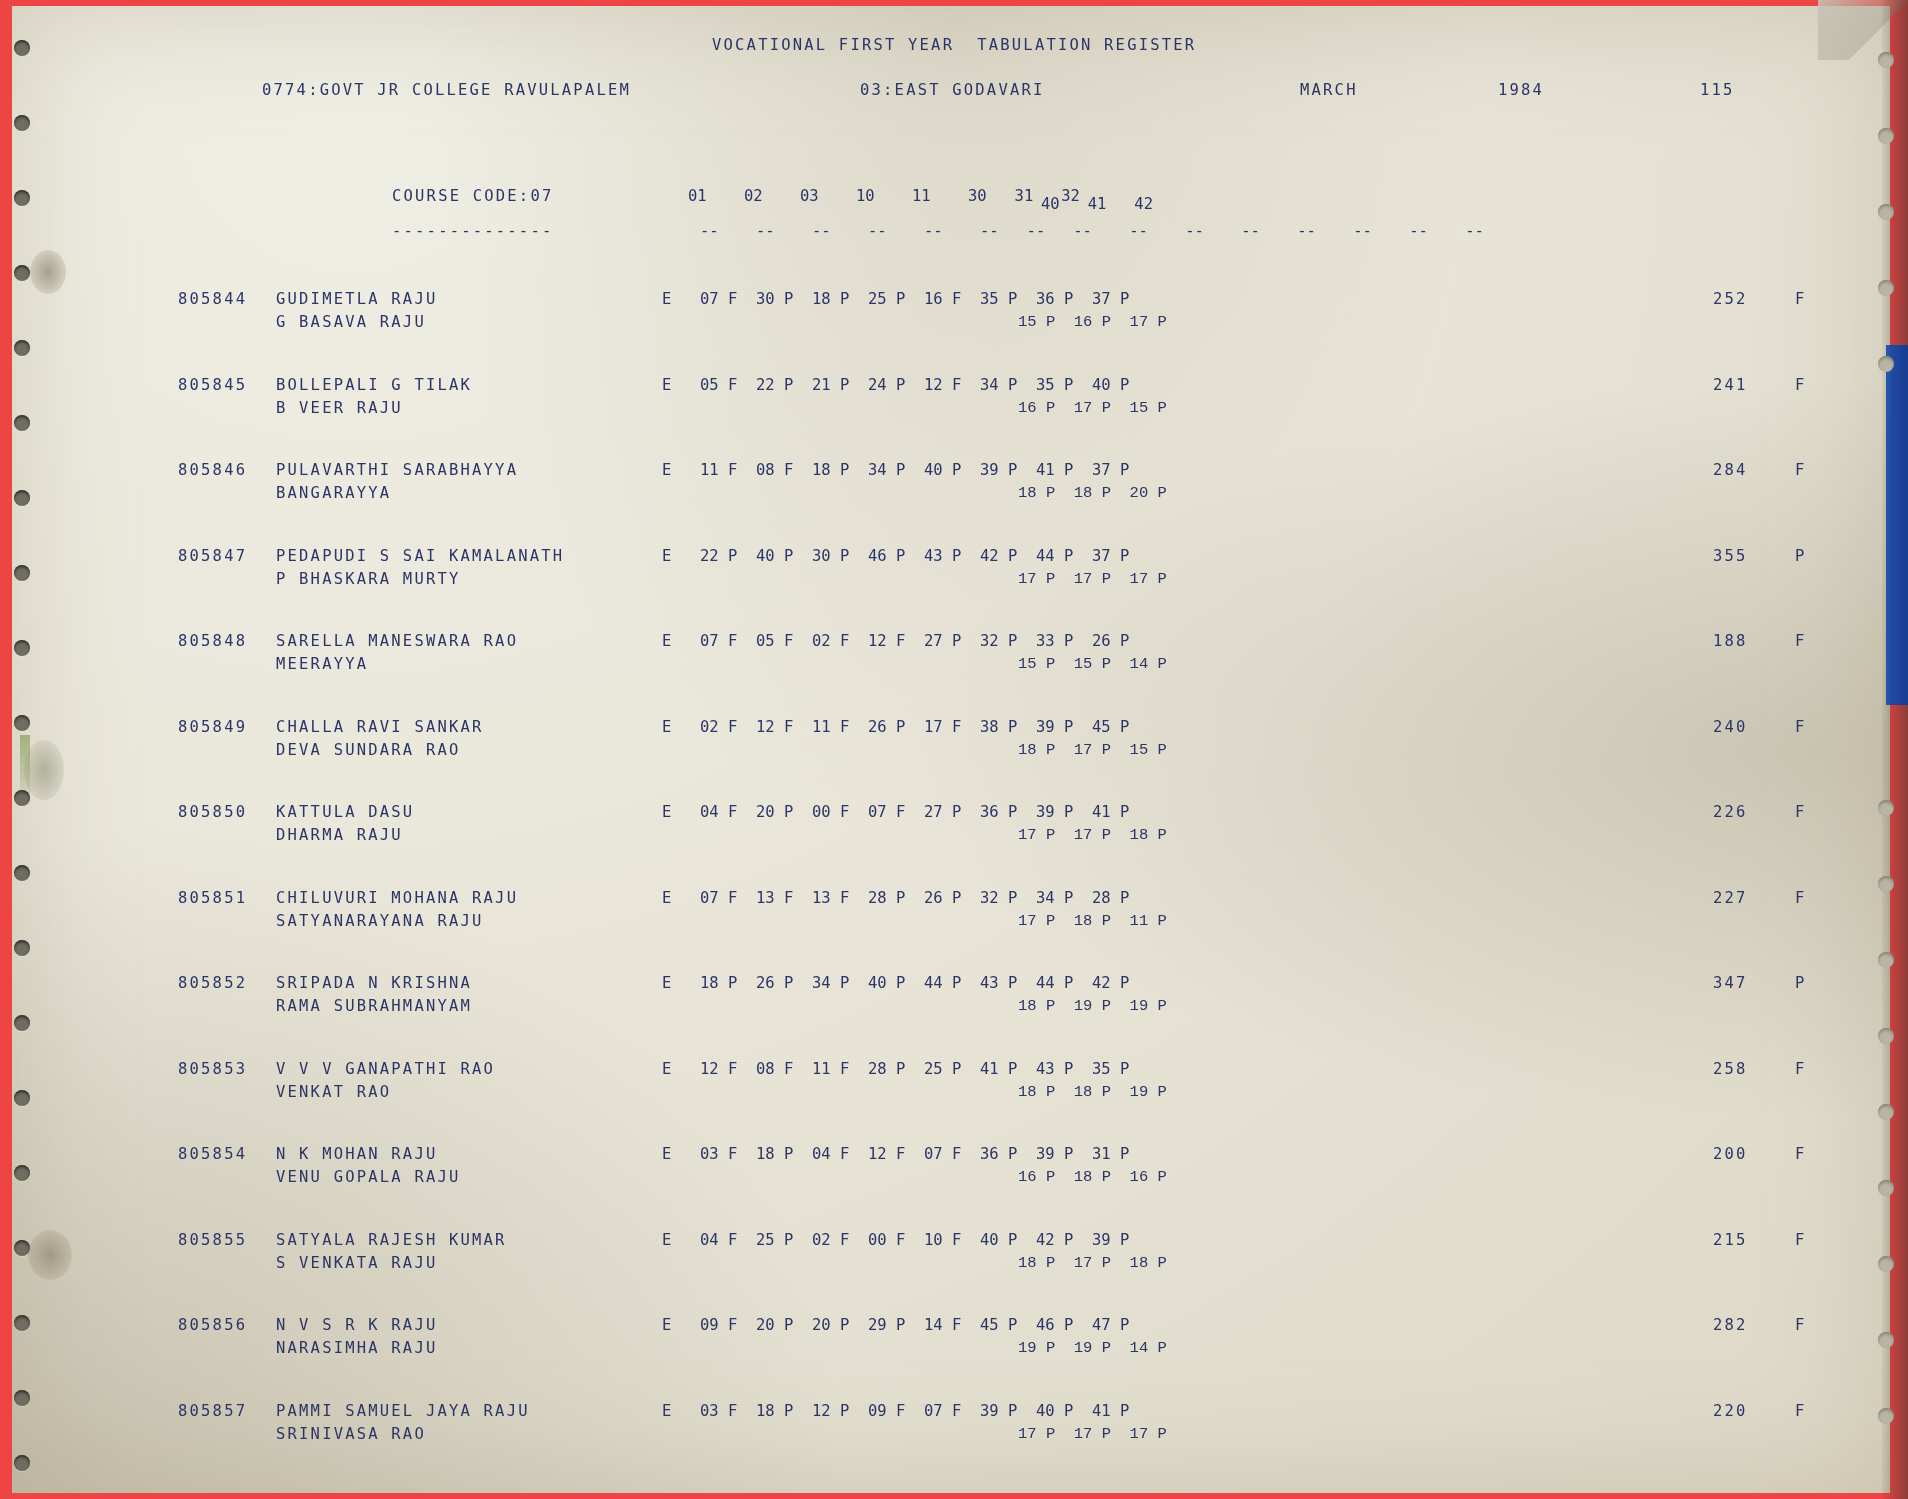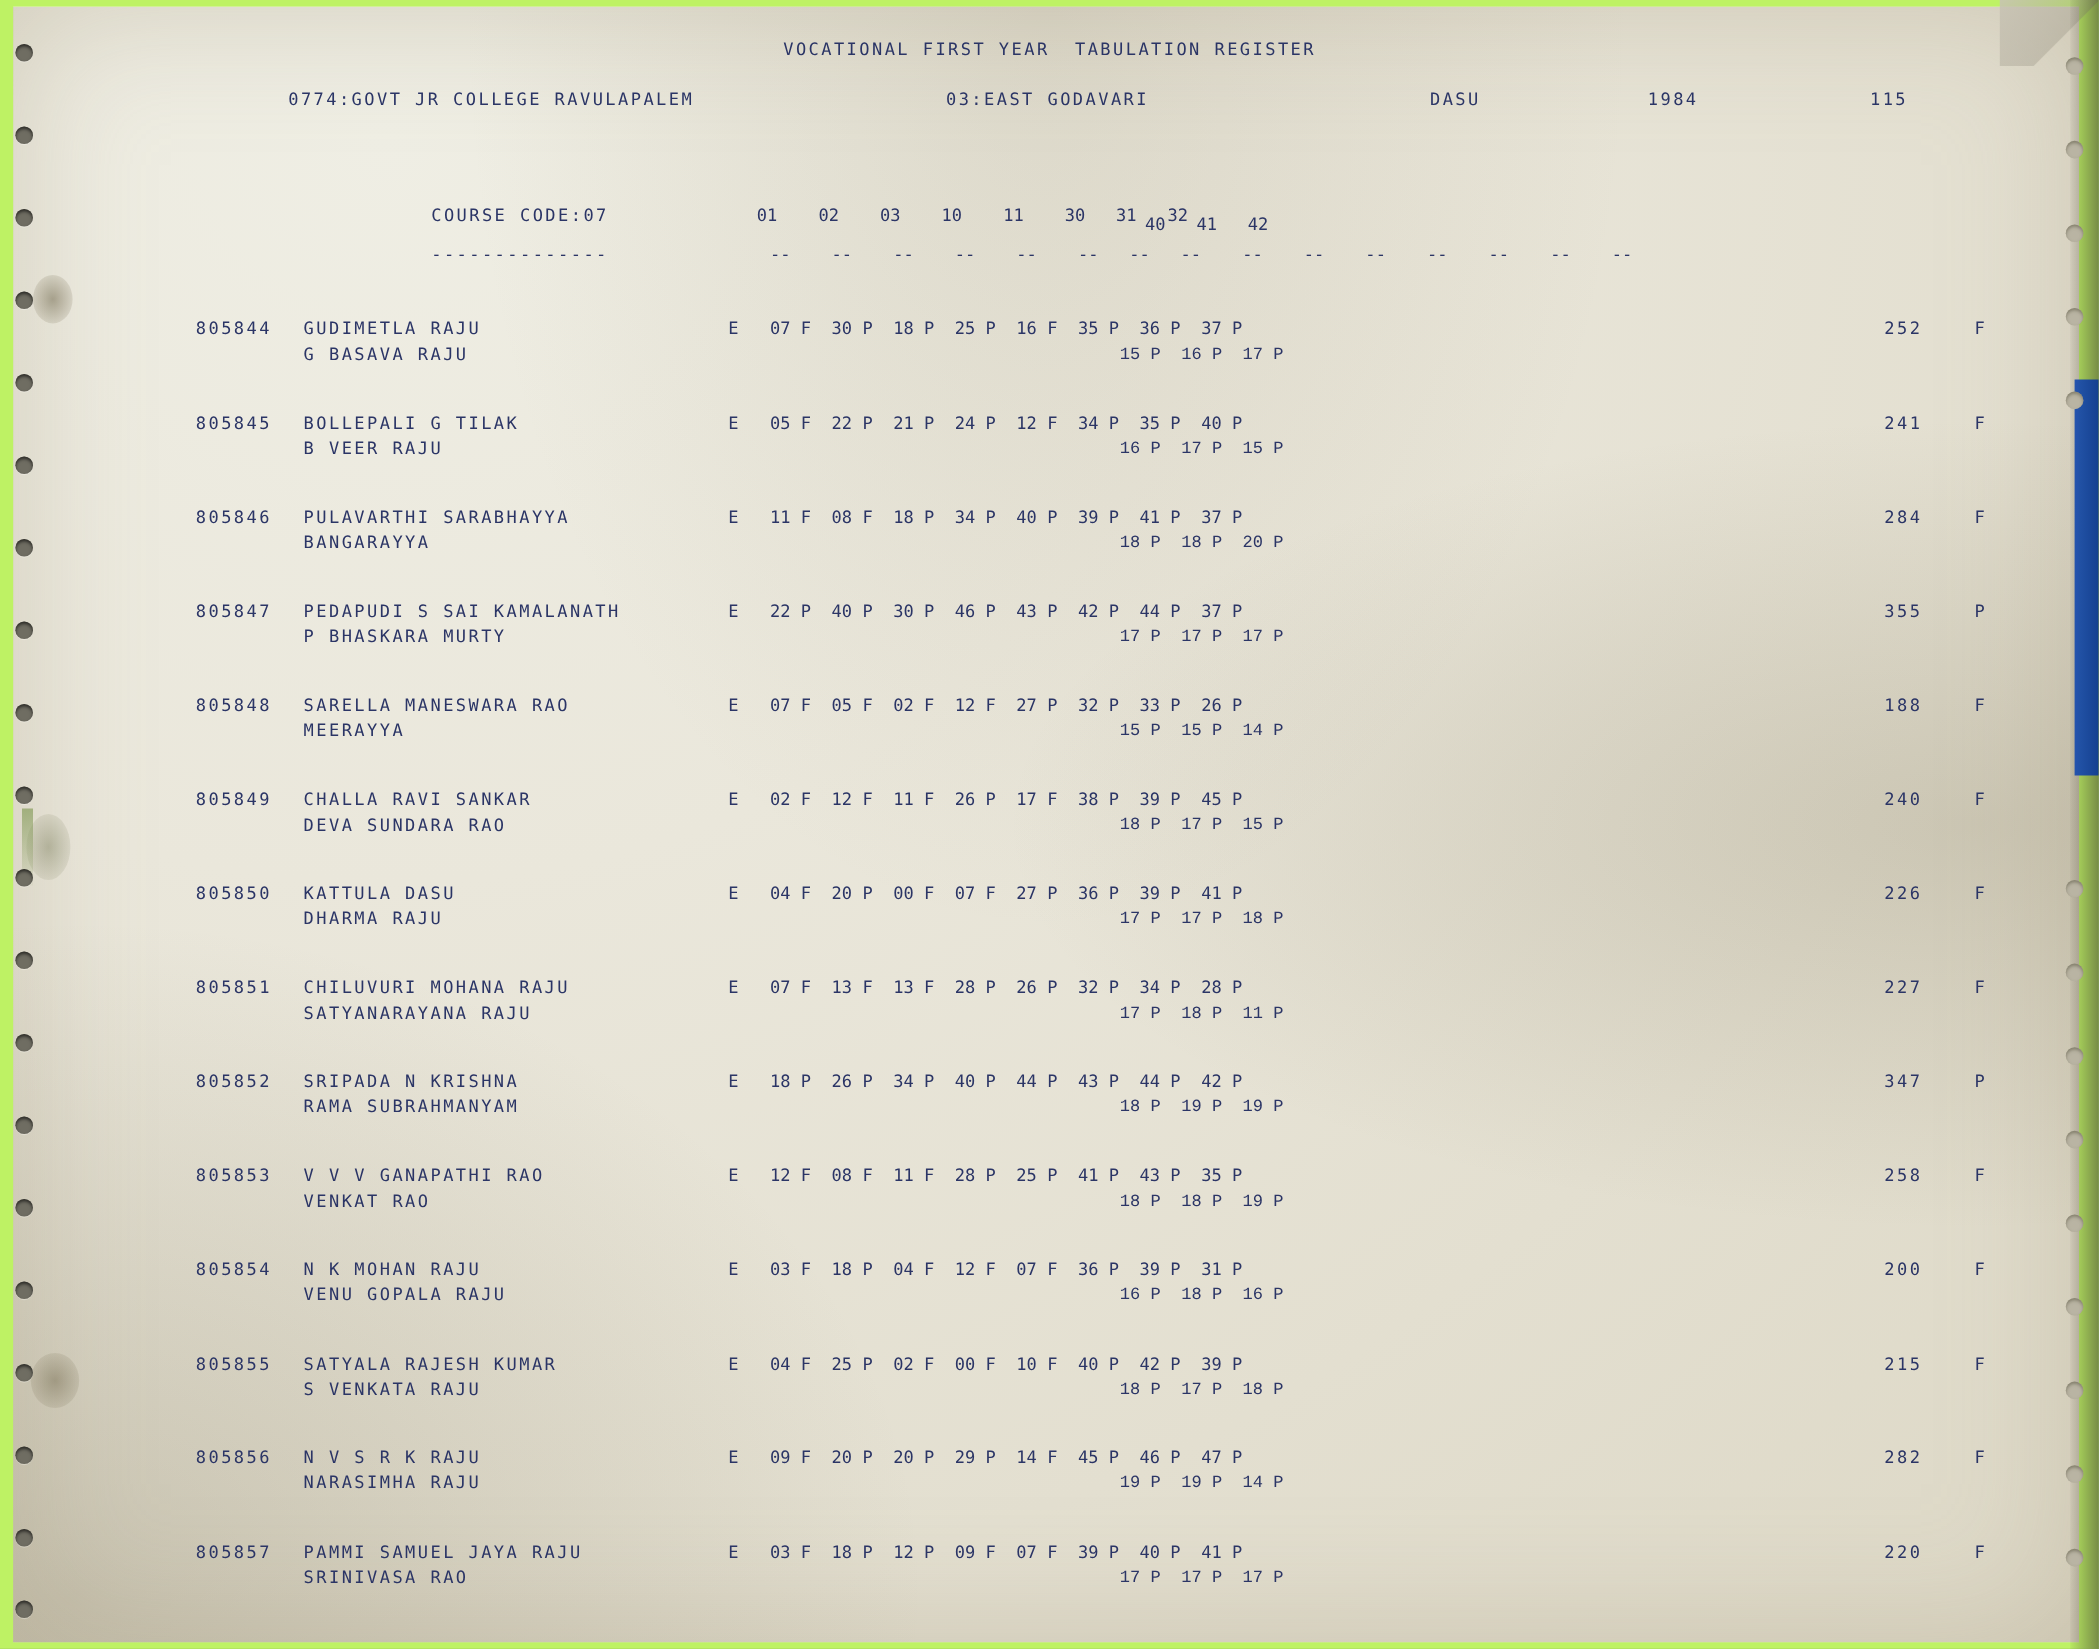--- a/index.html
+++ b/index.html
@@ -5,21 +5,21 @@
   html, body {
     margin: 0;
     padding: 0;
     background: #55575a;
   }
   .page {
     position: relative;
     width: 1908px;
     height: 1499px;
     overflow: hidden;
-    background: #bef264;
+    background: #ef4444;
     font-family: "DejaVu Sans Mono", "Liberation Mono", monospace;
   }
   
   .sheet {
     position: absolute;
     left: 12px;
     top: 6px;
     width: 1878px;
     height: 1487px;
     background:
@@ -176,21 +176,21 @@
       <div class="hole r" style="left: 1878px; top: 1180px;"></div>
       <div class="hole r" style="left: 1878px; top: 1256px;"></div>
       <div class="hole r" style="left: 1878px; top: 1332px;"></div>
       <div class="hole r" style="left: 1878px; top: 1408px;"></div>
     </div>
 
   <div class="content">
     <div class="ln title">VOCATIONAL FIRST YEAR  TABULATION REGISTER</div>
     <div class="ln college">0774:GOVT JR COLLEGE RAVULAPALEM</div>
     <div class="ln district">03:EAST GODAVARI</div>
-    <div class="ln month">DASU</div>
+    <div class="ln month">MARCH</div>
     <div class="ln year">1984</div>
     <div class="ln pageno">115</div>
 
     <div class="ln coursecode">COURSE CODE:07</div>
     <div class="ln subjrow1">01    02    03    10    11    30   31   32</div>
     <div class="ln subjrow2">40   41   42</div>
     <div class="ln dashline">--------------</div>
     <div class="ln dashrow">--    --    --    --    --    --   --   --    --    --    --    --    --    --    --</div>
 
     <div id="rows"><div class="rowblock" style="top: 290px; width: 100%; height: 60px;"><div class="rno">805844</div><div class="nm1">GUDIMETLA RAJU</div><div class="nm2">G BASAVA RAJU</div><div class="egrade">E</div><div class="marks1">07 F  30 P  18 P  25 P  16 F  35 P  36 P  37 P</div><div class="marks2">15 P  16 P  17 P</div><div class="total">252</div><div class="res">F</div></div><div class="rowblock" style="top: 375.5px; width: 100%; height: 60px;"><div class="rno">805845</div><div class="nm1">BOLLEPALI G TILAK</div><div class="nm2">B VEER RAJU</div><div class="egrade">E</div><div class="marks1">05 F  22 P  21 P  24 P  12 F  34 P  35 P  40 P</div><div class="marks2">16 P  17 P  15 P</div><div class="total">241</div><div class="res">F</div></div><div class="rowblock" style="top: 461px; width: 100%; height: 60px;"><div class="rno">805846</div><div class="nm1">PULAVARTHI SARABHAYYA</div><div class="nm2">BANGARAYYA</div><div class="egrade">E</div><div class="marks1">11 F  08 F  18 P  34 P  40 P  39 P  41 P  37 P</div><div class="marks2">18 P  18 P  20 P</div><div class="total">284</div><div class="res">F</div></div><div class="rowblock" style="top: 546.5px; width: 100%; height: 60px;"><div class="rno">805847</div><div class="nm1">PEDAPUDI S SAI KAMALANATH</div><div class="nm2">P BHASKARA MURTY</div><div class="egrade">E</div><div class="marks1">22 P  40 P  30 P  46 P  43 P  42 P  44 P  37 P</div><div class="marks2">17 P  17 P  17 P</div><div class="total">355</div><div class="res">P</div></div><div class="rowblock" style="top: 632px; width: 100%; height: 60px;"><div class="rno">805848</div><div class="nm1">SARELLA MANESWARA RAO</div><div class="nm2">MEERAYYA</div><div class="egrade">E</div><div class="marks1">07 F  05 F  02 F  12 F  27 P  32 P  33 P  26 P</div><div class="marks2">15 P  15 P  14 P</div><div class="total">188</div><div class="res">F</div></div><div class="rowblock" style="top: 717.5px; width: 100%; height: 60px;"><div class="rno">805849</div><div class="nm1">CHALLA RAVI SANKAR</div><div class="nm2">DEVA SUNDARA RAO</div><div class="egrade">E</div><div class="marks1">02 F  12 F  11 F  26 P  17 F  38 P  39 P  45 P</div><div class="marks2">18 P  17 P  15 P</div><div class="total">240</div><div class="res">F</div></div><div class="rowblock" style="top: 803px; width: 100%; height: 60px;"><div class="rno">805850</div><div class="nm1">KATTULA DASU</div><div class="nm2">DHARMA RAJU</div><div class="egrade">E</div><div class="marks1">04 F  20 P  00 F  07 F  27 P  36 P  39 P  41 P</div><div class="marks2">17 P  17 P  18 P</div><div class="total">226</div><div class="res">F</div></div><div class="rowblock" style="top: 888.5px; width: 100%; height: 60px;"><div class="rno">805851</div><div class="nm1">CHILUVURI MOHANA RAJU</div><div class="nm2">SATYANARAYANA RAJU</div><div class="egrade">E</div><div class="marks1">07 F  13 F  13 F  28 P  26 P  32 P  34 P  28 P</div><div class="marks2">17 P  18 P  11 P</div><div class="total">227</div><div class="res">F</div></div><div class="rowblock" style="top: 974px; width: 100%; height: 60px;"><div class="rno">805852</div><div class="nm1">SRIPADA N KRISHNA</div><div class="nm2">RAMA SUBRAHMANYAM</div><div class="egrade">E</div><div class="marks1">18 P  26 P  34 P  40 P  44 P  43 P  44 P  42 P</div><div class="marks2">18 P  19 P  19 P</div><div class="total">347</div><div class="res">P</div></div><div class="rowblock" style="top: 1059.5px; width: 100%; height: 60px;"><div class="rno">805853</div><div class="nm1">V V V GANAPATHI RAO</div><div class="nm2">VENKAT RAO</div><div class="egrade">E</div><div class="marks1">12 F  08 F  11 F  28 P  25 P  41 P  43 P  35 P</div><div class="marks2">18 P  18 P  19 P</div><div class="total">258</div><div class="res">F</div></div><div class="rowblock" style="top: 1145px; width: 100%; height: 60px;"><div class="rno">805854</div><div class="nm1">N K MOHAN RAJU</div><div class="nm2">VENU GOPALA RAJU</div><div class="egrade">E</div><div class="marks1">03 F  18 P  04 F  12 F  07 F  36 P  39 P  31 P</div><div class="marks2">16 P  18 P  16 P</div><div class="total">200</div><div class="res">F</div></div><div class="rowblock" style="top: 1230.5px; width: 100%; height: 60px;"><div class="rno">805855</div><div class="nm1">SATYALA RAJESH KUMAR</div><div class="nm2">S VENKATA RAJU</div><div class="egrade">E</div><div class="marks1">04 F  25 P  02 F  00 F  10 F  40 P  42 P  39 P</div><div class="marks2">18 P  17 P  18 P</div><div class="total">215</div><div class="res">F</div></div><div class="rowblock" style="top: 1316px; width: 100%; height: 60px;"><div class="rno">805856</div><div class="nm1">N V S R K RAJU</div><div class="nm2">NARASIMHA RAJU</div><div class="egrade">E</div><div class="marks1">09 F  20 P  20 P  29 P  14 F  45 P  46 P  47 P</div><div class="marks2">19 P  19 P  14 P</div><div class="total">282</div><div class="res">F</div></div><div class="rowblock" style="top: 1401.5px; width: 100%; height: 60px;"><div class="rno">805857</div><div class="nm1">PAMMI SAMUEL JAYA RAJU</div><div class="nm2">SRINIVASA RAO</div><div class="egrade">E</div><div class="marks1">03 F  18 P  12 P  09 F  07 F  39 P  40 P  41 P</div><div class="marks2">17 P  17 P  17 P</div><div class="total">220</div><div class="res">F</div></div></div>

